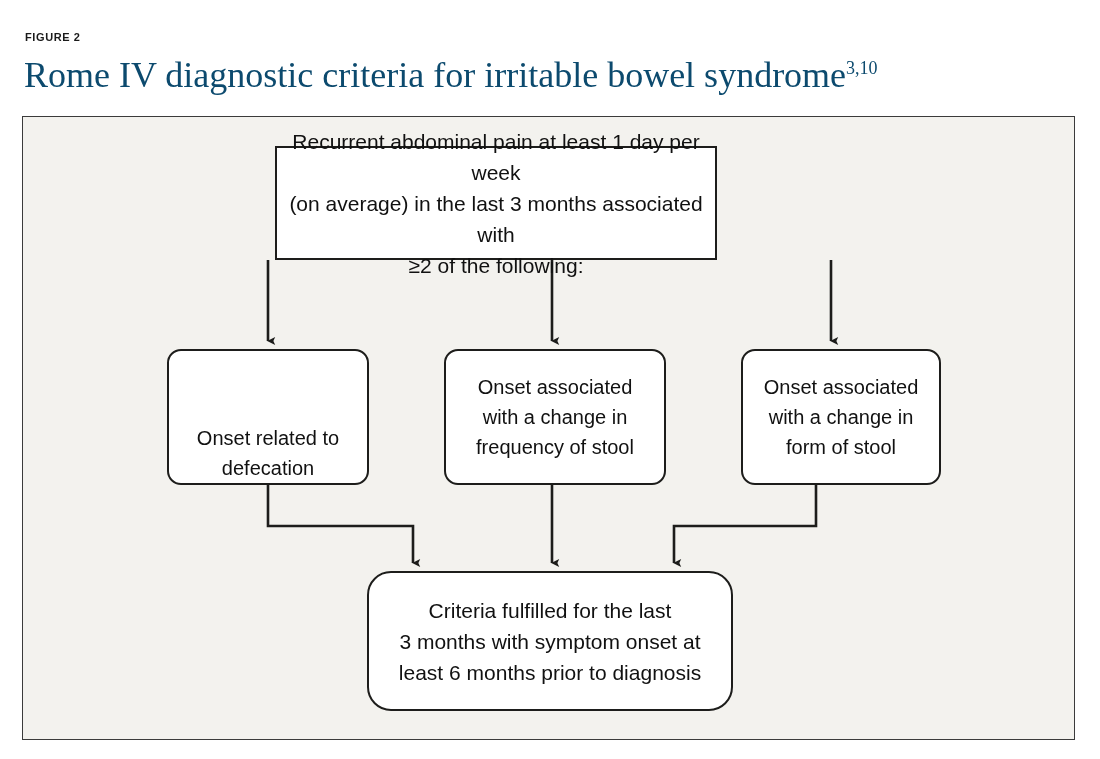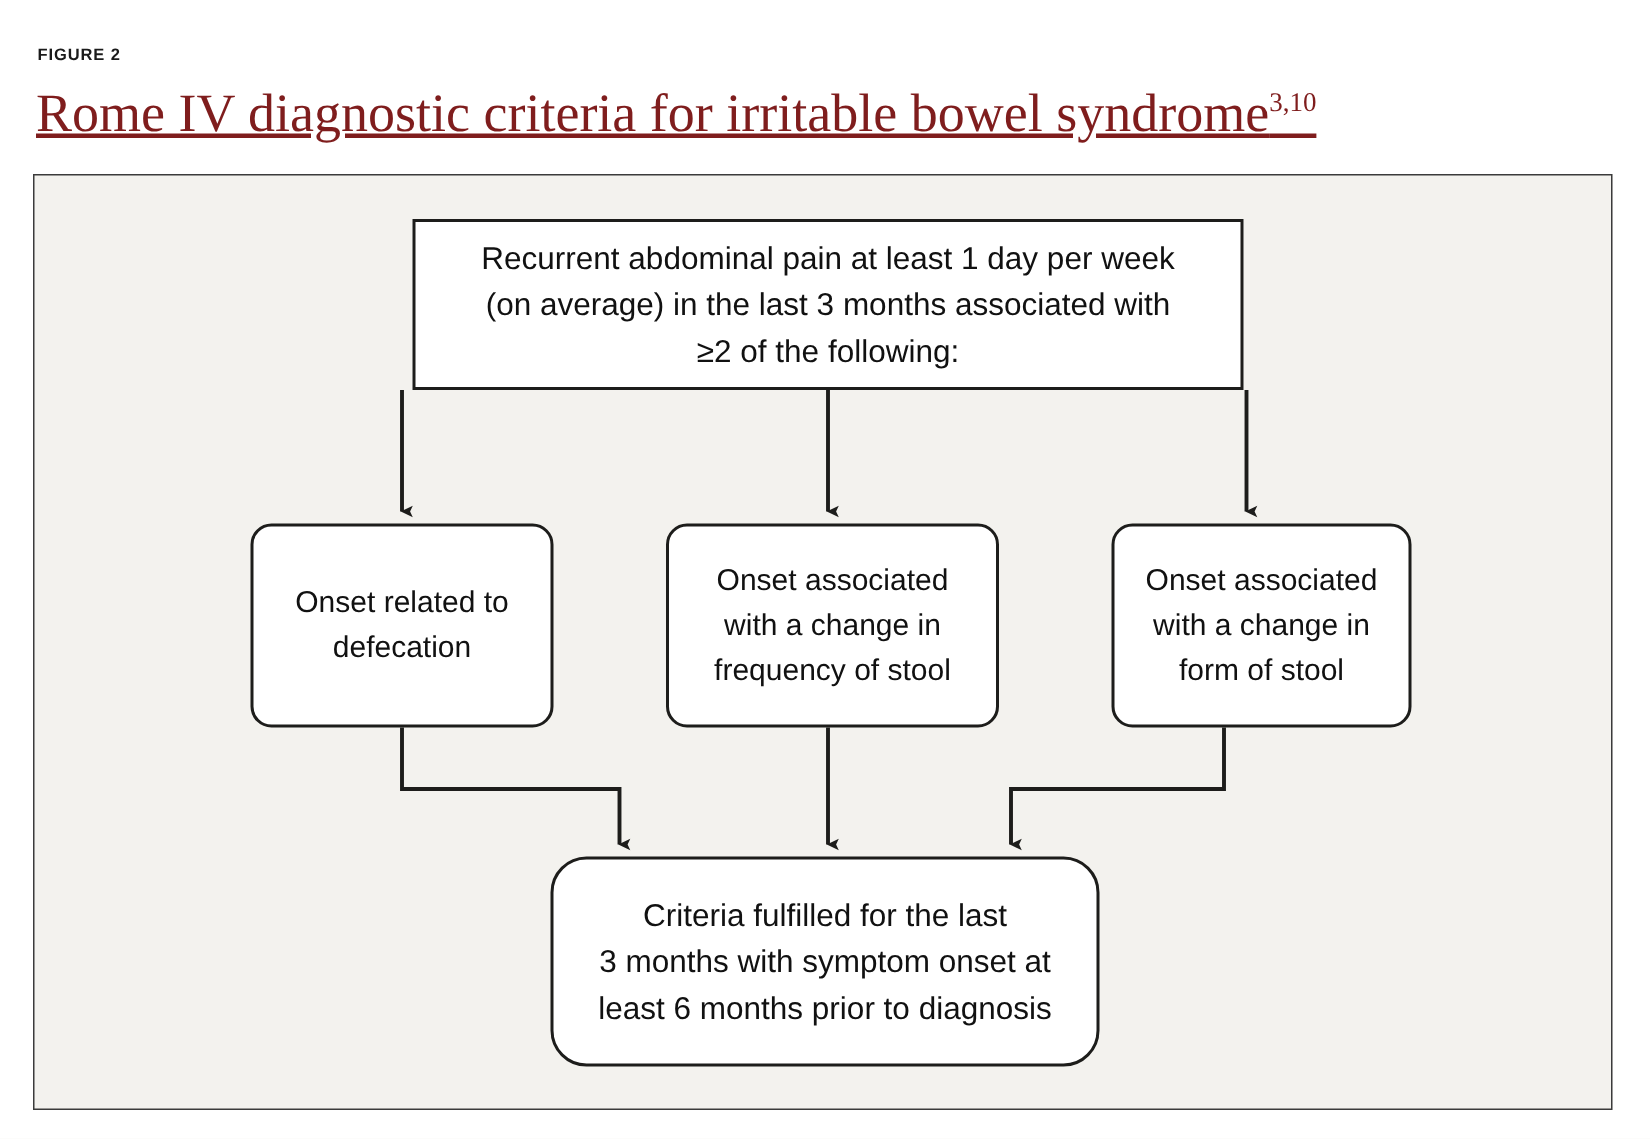--- a/index.html
+++ b/index.html
@@ -28,23 +28,22 @@
     letter-spacing: 0.6px;
     color: #1a1a1a;
   }
   #figure-title {
     position: absolute;
     left: 24px;
     top: 54px;
     font-family: "Liberation Serif", serif;
     font-size: 36px;
     line-height: 42px;
-    color: #7f1d1d;
+    color: #0c4a6e;
     white-space: nowrap;
-    text-decoration: underline;
   }
   #figure-title .sup {
     font-size: 18px;
     vertical-align: super;
     line-height: 0;
   }
 
   
   #figure-frame {
     position: absolute;
@@ -83,35 +82,35 @@
   }
   .node .node-text {
     display: block;
     padding: 0 8px;
     white-space: pre-line;
   }
 
   #node-top {
     left: 252px;
     top: 29px;
-    width: 554px;
+    width: 442px;
     height: 114px;
     border-radius: 0;
     font-size: 21px;
     line-height: 31px;
   }
 
   .node-mid {
     border-radius: 14px;
     font-size: 20px;
     line-height: 30px;
     top: 232px;
     height: 136px;
   }
-  #node-mid-1 { left: 144px; width: 202px; }
+  #node-mid-1 { left: 144px; width: 202px; align-items: flex-end; }
   #node-mid-2 { left: 421px; width: 222px; }
   #node-mid-3 { left: 718px; width: 200px; }
 
   #node-bottom {
     left: 344px;
     top: 454px;
     width: 366px;
     height: 140px;
     border-radius: 24px;
     font-size: 21px;

